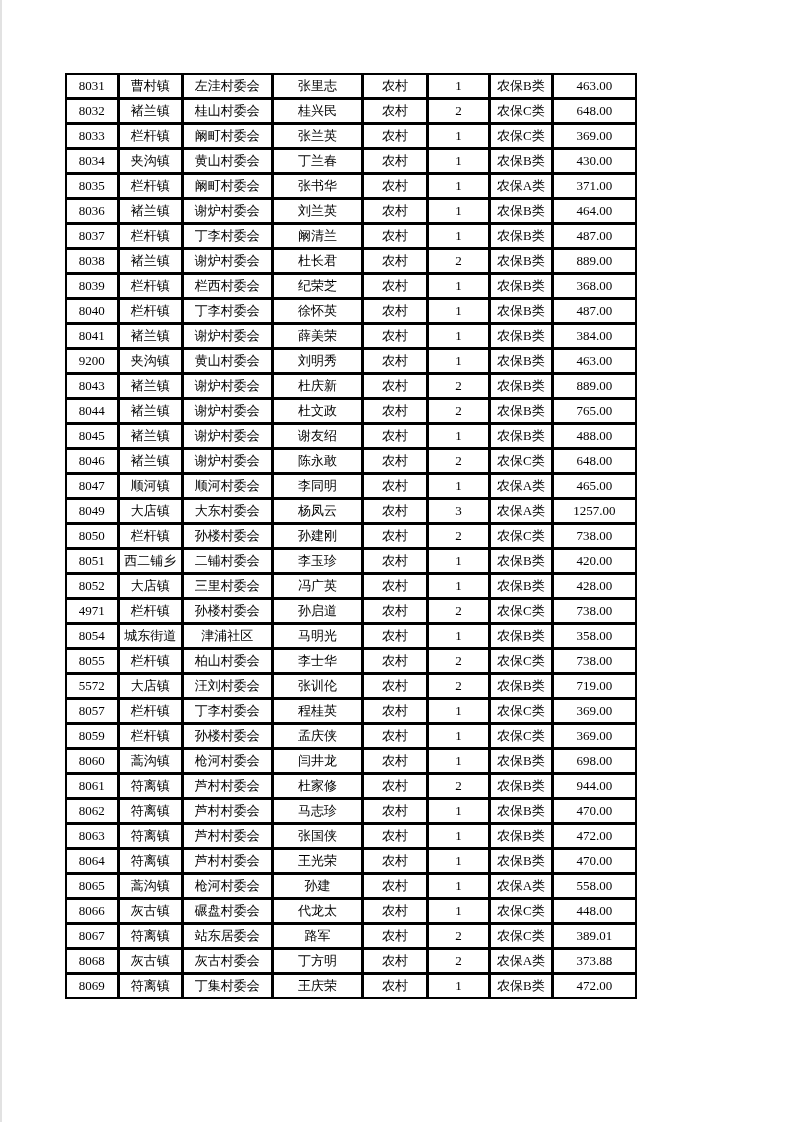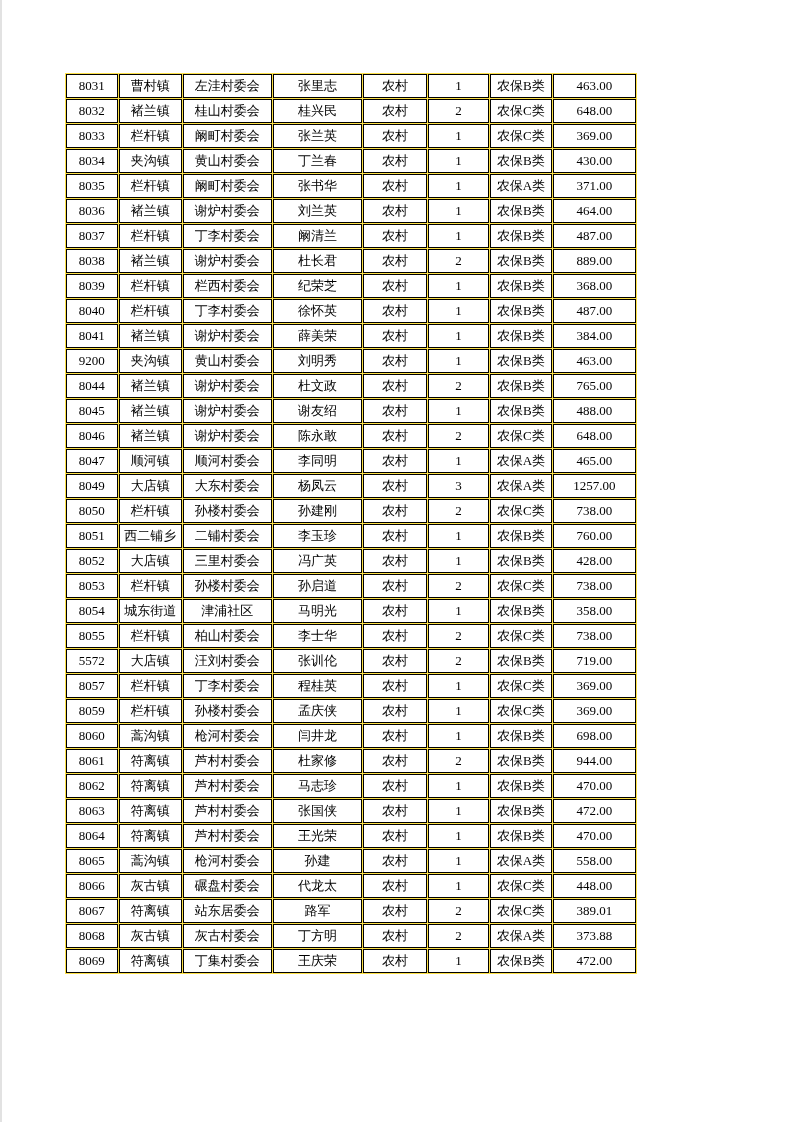--- a/index.html
+++ b/index.html
@@ -24,21 +24,21 @@
     background: #e2e2e2;
   }
   .roster-table {
     position: absolute;
     left: 65px;
     top: 73px;
     width: 572px;
     table-layout: fixed;
     border-collapse: separate;
     border-spacing: 1px;
-    background: #fde047;
+    background: #000000;
   }
   .roster-table td {
     border: 1px solid #000000;
     height: 22px;
     line-height: 22px;
     padding: 0;
     text-align: center;
     vertical-align: middle;
     font-size: 13px;
     white-space: nowrap;
@@ -185,20 +185,30 @@
     <td>9200</td>
     <td>夹沟镇</td>
     <td>黄山村委会</td>
     <td>刘明秀</td>
     <td>农村</td>
     <td>1</td>
     <td>农保B类</td>
     <td>463.00</td>
   </tr>
       <tr>
+    <td>8043</td>
+    <td>褚兰镇</td>
+    <td>谢炉村委会</td>
+    <td>杜庆新</td>
+    <td>农村</td>
+    <td>2</td>
+    <td>农保B类</td>
+    <td>889.00</td>
+  </tr>
+      <tr>
     <td>8044</td>
     <td>褚兰镇</td>
     <td>谢炉村委会</td>
     <td>杜文政</td>
     <td>农村</td>
     <td>2</td>
     <td>农保B类</td>
     <td>765.00</td>
   </tr>
       <tr>
@@ -252,34 +262,34 @@
     <td>738.00</td>
   </tr>
       <tr>
     <td>8051</td>
     <td>西二铺乡</td>
     <td>二铺村委会</td>
     <td>李玉珍</td>
     <td>农村</td>
     <td>1</td>
     <td>农保B类</td>
-    <td>760.00</td>
+    <td>420.00</td>
   </tr>
       <tr>
     <td>8052</td>
     <td>大店镇</td>
     <td>三里村委会</td>
     <td>冯广英</td>
     <td>农村</td>
     <td>1</td>
     <td>农保B类</td>
     <td>428.00</td>
   </tr>
       <tr>
-    <td>8053</td>
+    <td>4971</td>
     <td>栏杆镇</td>
     <td>孙楼村委会</td>
     <td>孙启道</td>
     <td>农村</td>
     <td>2</td>
     <td>农保C类</td>
     <td>738.00</td>
   </tr>
       <tr>
     <td>8054</td>

